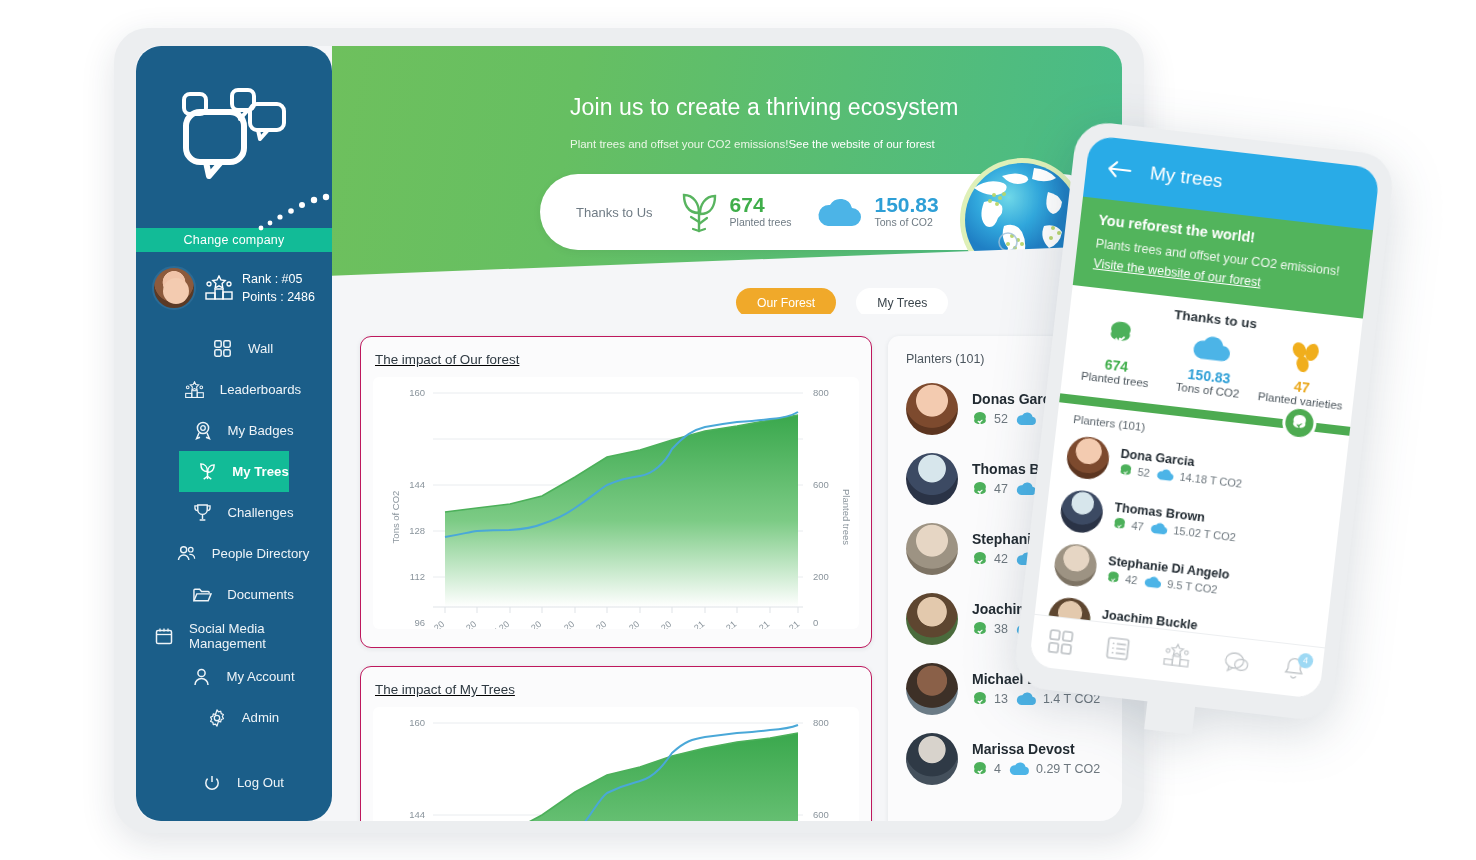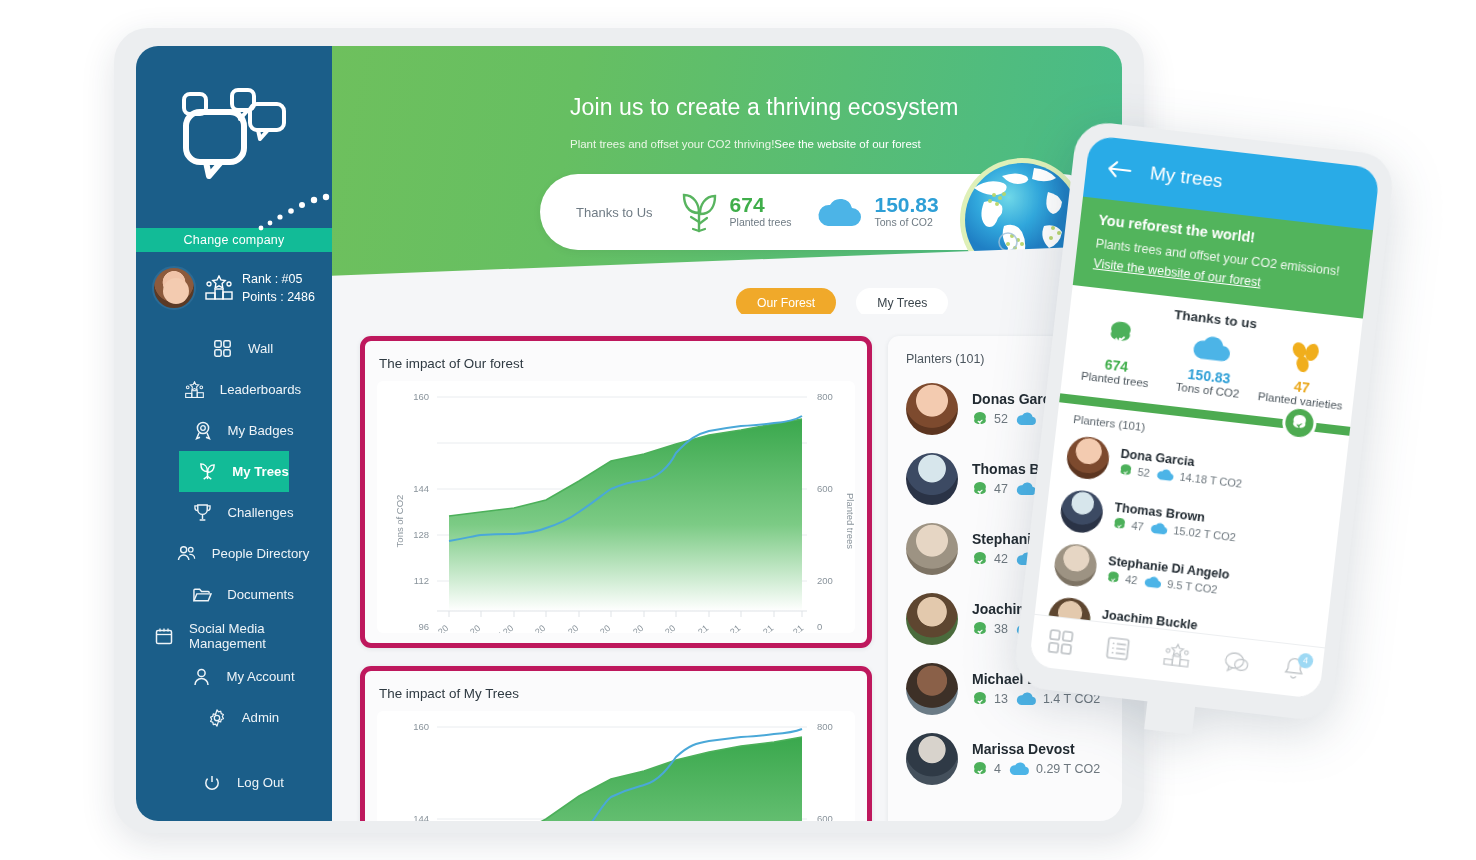--- a/index.html
+++ b/index.html
@@ -24,21 +24,21 @@
     width: 986px; height: 775px;
     background: #f5f6f8;
     border-radius: 22px;
     overflow: hidden;
   }
 
   
   .sidebar {
     position: absolute; left: 0; top: 0; width: 196px; height: 100%;
     background: #1b5e89;
-    display: flex; flex-direction: column;
+    display: flex; flex-direction: column; border-radius: 25px;
   }
   .logo-area { height: 182px; position: relative; }
   .logo-svg { position: absolute; left: 40px; top: 38px; }
   .dots-svg { position: absolute; left: 120px; top: 140px; }
   .change-company {
     height: 24px; background: #12bb97; color: #fff;
     font-size: 12.5px; display: flex; align-items: center; justify-content: center;
     letter-spacing: .2px;
   }
   .profile-row {
@@ -109,21 +109,22 @@
   }
   .tab.primary { background: #f0a92a; color: #fff; }
   .tab.ghost { background: #fff; color: #3b454c; }
 
   .globe { position: absolute; right: 34px; top: 108px; width: 132px; height: 132px; }
 
   
   .content { position: absolute; left: 196px; top: 268px; right: 0; bottom: 0; padding: 22px 0 0 28px; }
   .card {
     background: #fbfbfc; border-radius: 11px; box-shadow: 0 1px 5px rgba(30,50,70,.09);
-    border: 5px solid #be185d;
+    border: 1px solid #be185d;
+    text-decoration: underline;
   }
   .card-title { font-size: 13.4px; color: #2f3a42; padding: 15px 0 10px 14px; }
   .chart-card-1 { position: absolute; left: 28px; top: 22px; width: 512px; height: 312px; }
   .chart-card-2 { position: absolute; left: 28px; top: 352px; width: 512px; height: 312px; }
   .chart-box { background: #fff; margin: 0 12px 12px 12px; border-radius: 6px; height: 252px; }
 
   .planters-card {
     position: absolute; left: 556px; top: 22px; width: 290px; height: 500px;
     background: #fbfbfc; border-radius: 11px 11px 0 0;
     box-shadow: 0 1px 5px rgba(30,50,70,.09);
@@ -371,21 +372,21 @@
                 </svg>
             </span>
             <span>Log Out</span>
           </div>
         </div>
       </div>
 
       <div class="banner">
         <div class="banner-title">Join us to create a thriving ecosystem</div>
         <div class="banner-sub">
-          <span>Plant trees and offset your CO2 thriving!</span><a href="#">See the website of our forest</a>
+          <span>Plant trees and offset your CO2 emissions!</span><a href="#">See the website of our forest</a>
         </div>
 
         <div class="stats-card">
           <div class="thanks-label">Thanks to Us</div>
 
           <div class="stat">
             <svg width="40" height="42" viewBox="0 0 40 42">
               <path d="M20 40 V20" stroke="#58b45f" stroke-width="2.4" fill="none" stroke-linecap="round"></path>
               <path d="M20 22 C8 22 5 12 5 4 c10 0 15 9 15 18z" fill="none" stroke="#58b45f" stroke-width="2.4"></path>
               <path d="M21 23 C33 23 36 13 36 5 c-10 0 -15 9 -15 18z" fill="none" stroke="#58b45f" stroke-width="2.4"></path>

